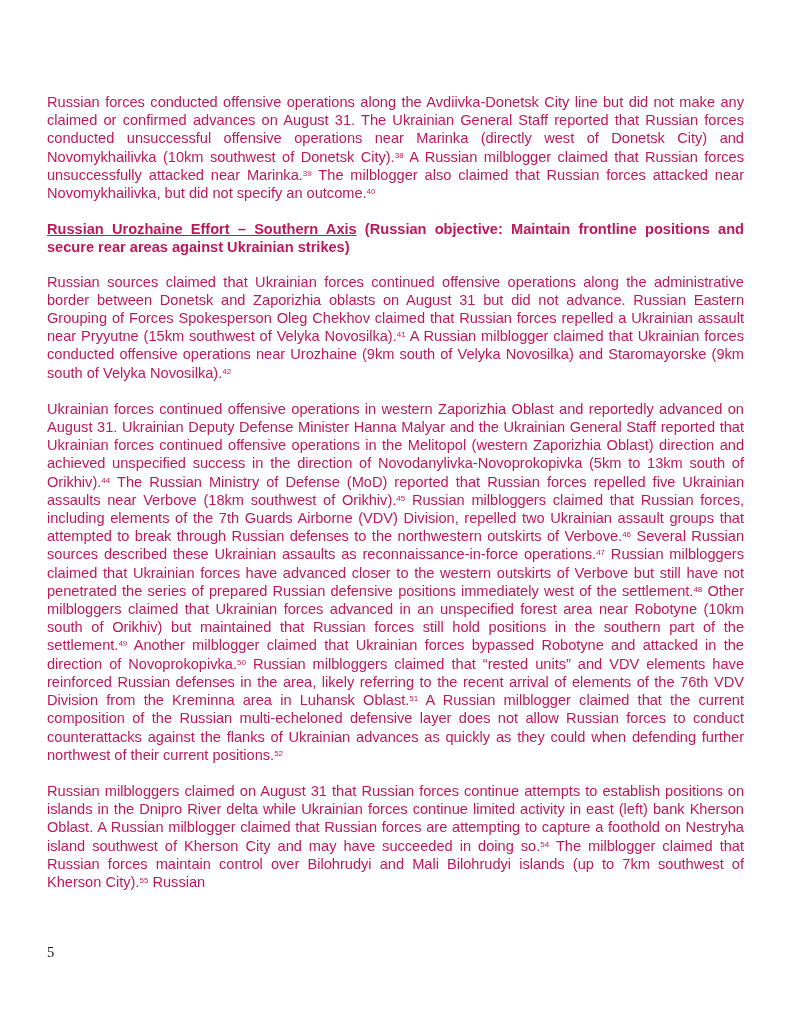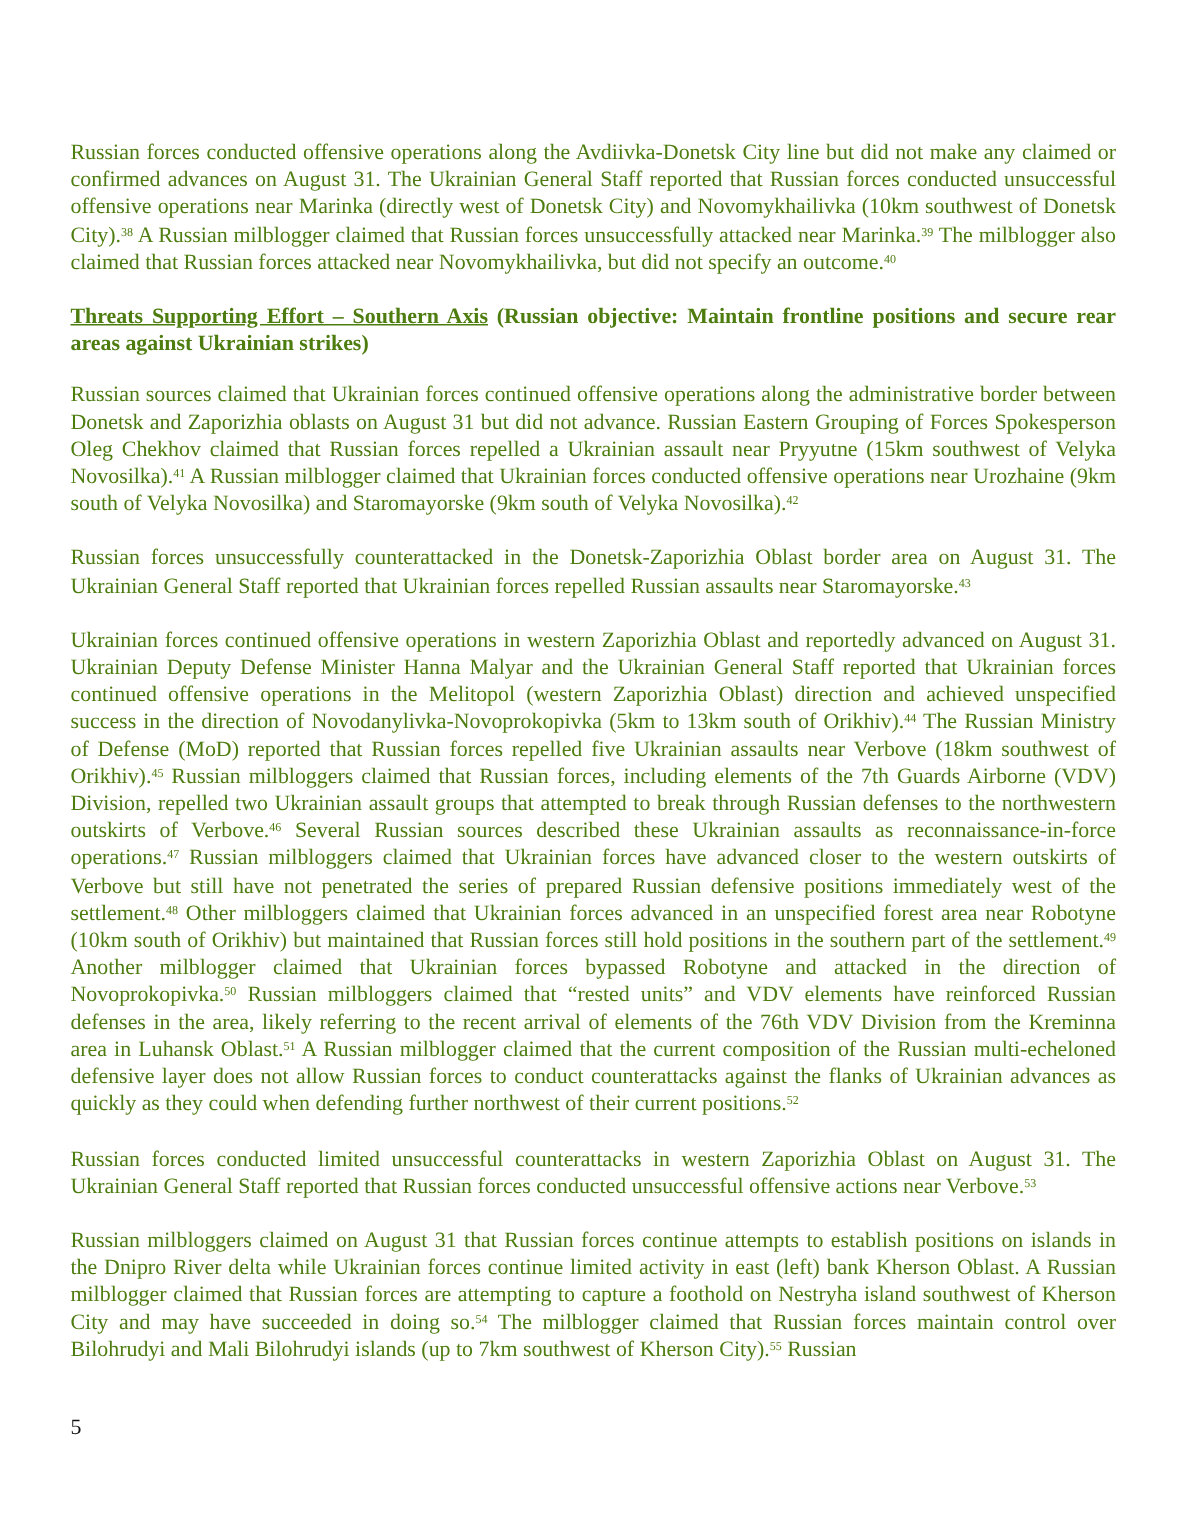--- a/index.html
+++ b/index.html
@@ -1,44 +1,42 @@
 <!DOCTYPE html>
 <html><head>
 <meta charset="utf-8">
 <style>
   html, body { margin: 0; padding: 0; background: #ffffff; }
   body { width: 791px; height: 1024px; position: relative; overflow: hidden; }
   .page {
     position: absolute; left: 47px; top: 93px; width: 697px;
-    font-family: Liberation Serif, serif;
-    font-size: 14.6px; line-height: 18.2px; color: #4d7c0f;
+    font-family: Liberation Sans, sans-serif;
+    font-size: 14.6px; line-height: 18.2px; color: #be185d;
   }
   p { margin: 0 0 18px 0; text-align: justify; }
   sup { font-size: 8px; line-height: 0; vertical-align: 4px; }
   .heading { font-weight: bold; margin-bottom: 16px; }
   .heading .u { text-decoration: underline; }
   .footer {
     position: absolute; left: 47px; top: 944px; width: 697px;
     font-family: "Liberation Serif", "DejaVu Serif", serif;
     font-size: 14.6px; color: #111111;
     display: flex; justify-content: space-between;
   }
 </style>
 </head>
 <body>
 
 <div class="page">
   <p id="p0"><span>Russian forces conducted offensive operations along the Avdiivka-Donetsk City line but did not make any claimed or confirmed advances on August 31. The Ukrainian General Staff reported that Russian forces conducted unsuccessful offensive operations near Marinka (directly west of Donetsk City) and Novomykhailivka (10km southwest of Donetsk City).</span><sup>38</sup><span> A Russian milblogger claimed that Russian forces unsuccessfully attacked near Marinka.</span><sup>39</sup><span> The milblogger also claimed that Russian forces attacked near Novomykhailivka, but did not specify an outcome.</span><sup>40</sup></p>
   <p class="heading">
-    <span class="u">Threats Supporting Effort – Southern Axis</span><span> (Russian objective: Maintain frontline positions and secure rear areas against Ukrainian strikes)</span>
+    <span class="u">Russian Urozhaine Effort – Southern Axis</span><span> (Russian objective: Maintain frontline positions and secure rear areas against Ukrainian strikes)</span>
   </p>
   <div id="body">
       <p><span>Russian sources claimed that Ukrainian forces continued offensive operations along the administrative border between Donetsk and Zaporizhia oblasts on August 31 but did not advance. Russian Eastern Grouping of Forces Spokesperson Oleg Chekhov claimed that Russian forces repelled a Ukrainian assault near Pryyutne (15km southwest of Velyka Novosilka).</span><sup>41</sup><span> A Russian milblogger claimed that Ukrainian forces conducted offensive operations near Urozhaine (9km south of Velyka Novosilka) and Staromayorske (9km south of Velyka Novosilka).</span><sup>42</sup></p>
-      <p><span>Russian forces unsuccessfully counterattacked in the Donetsk-Zaporizhia Oblast border area on August 31. The Ukrainian General Staff reported that Ukrainian forces repelled Russian assaults near Staromayorske.</span><sup>43</sup></p>
       <p><span>Ukrainian forces continued offensive operations in western Zaporizhia Oblast and reportedly advanced on August 31. Ukrainian Deputy Defense Minister Hanna Malyar and the Ukrainian General Staff reported that Ukrainian forces continued offensive operations in the Melitopol (western Zaporizhia Oblast) direction and achieved unspecified success in the direction of Novodanylivka-Novoprokopivka (5km to 13km south of Orikhiv).</span><sup>44</sup><span> The Russian Ministry of Defense (MoD) reported that Russian forces repelled five Ukrainian assaults near Verbove (18km southwest of Orikhiv).</span><sup>45</sup><span> Russian milbloggers claimed that Russian forces, including elements of the 7th Guards Airborne (VDV) Division, repelled two Ukrainian assault groups that attempted to break through Russian defenses to the northwestern outskirts of Verbove.</span><sup>46</sup><span> Several Russian sources described these Ukrainian assaults as reconnaissance-in-force operations.</span><sup>47</sup><span> Russian milbloggers claimed that Ukrainian forces have advanced closer to the western outskirts of Verbove but still have not penetrated the series of prepared Russian defensive positions immediately west of the settlement.</span><sup>48</sup><span>  Other milbloggers claimed that Ukrainian forces advanced in an unspecified forest area near Robotyne (10km south of Orikhiv) but maintained that Russian forces still hold positions in the southern part of the settlement.</span><sup>49</sup><span> Another milblogger claimed that Ukrainian forces bypassed Robotyne and attacked in the direction of Novoprokopivka.</span><sup>50</sup><span> Russian milbloggers claimed that “rested units” and VDV elements have reinforced Russian defenses in the area, likely referring to the recent arrival of elements of the 76th VDV Division from the Kreminna area in Luhansk Oblast.</span><sup>51</sup><span> A Russian milblogger claimed that the current composition of the Russian multi-echeloned defensive layer does not allow Russian forces to conduct counterattacks against the flanks of Ukrainian advances as quickly as they could when defending further northwest of their current positions.</span><sup>52</sup></p>
-      <p><span>Russian forces conducted limited unsuccessful counterattacks in western Zaporizhia Oblast on August 31. The Ukrainian General Staff reported that Russian forces conducted unsuccessful offensive actions near Verbove.</span><sup>53</sup></p>
       <p><span>Russian milbloggers claimed on August 31 that Russian forces continue attempts to establish positions on islands in the Dnipro River delta while Ukrainian forces continue limited activity in east (left) bank Kherson Oblast. A Russian milblogger claimed that Russian forces are attempting to capture a foothold on Nestryha island southwest of Kherson City and may have succeeded in doing so.</span><sup>54</sup><span> The milblogger claimed that Russian forces maintain control over Bilohrudyi and Mali Bilohrudyi islands (up to 7km southwest of Kherson City).</span><sup>55</sup><span> Russian</span></p>
     </div>
 </div>
 
 <div class="footer">
   <span>5</span>
 </div>
 
 </body></html>

